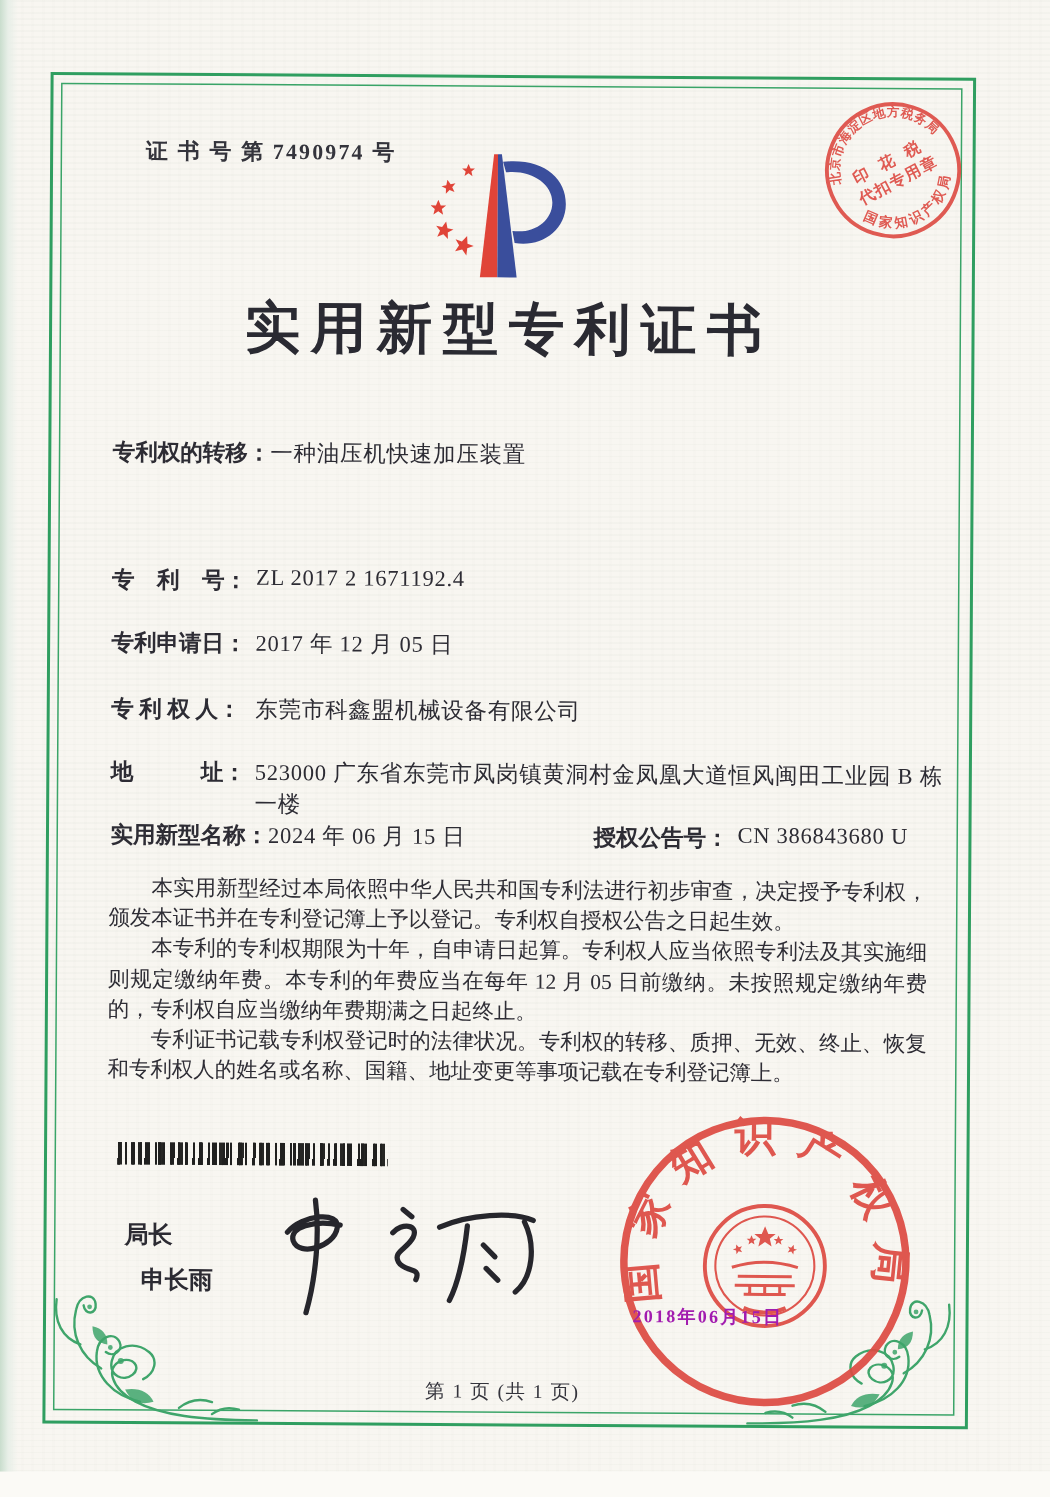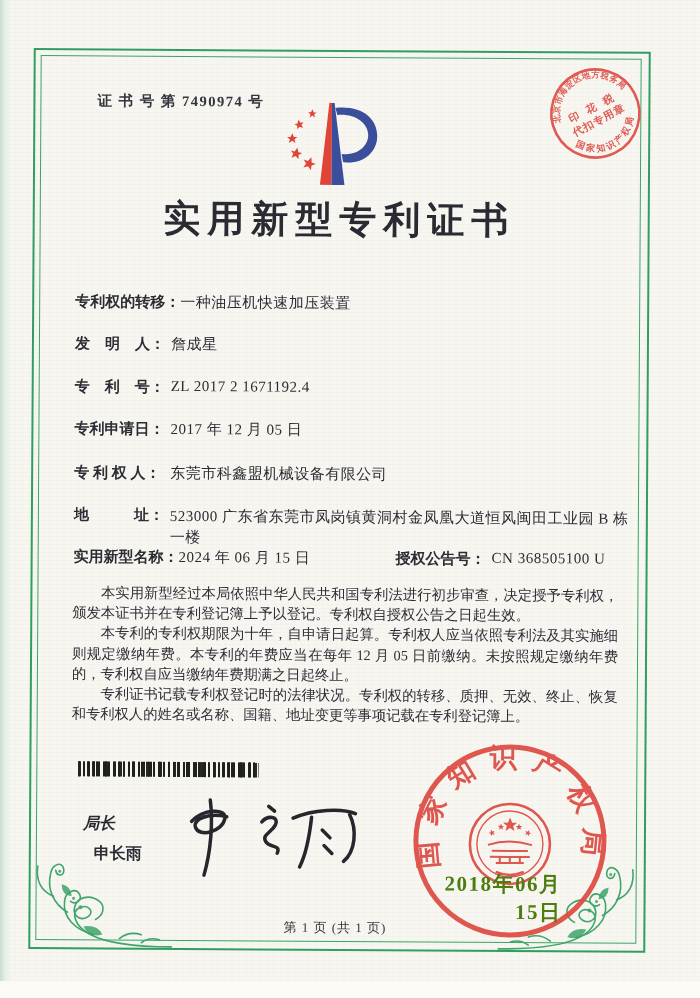--- a/index.html
+++ b/index.html
@@ -46,27 +46,27 @@
     line-height:20.2px;text-align:justify;color:#2e2d35;}
   .paras p{margin:0;text-indent:2em;}
 
   .barcode{position:absolute;left:80px;top:763px;width:180px;height:15px;
     background:
       repeating-linear-gradient(90deg,#20201f 0 1.5px,transparent 1.5px 5px),
       repeating-linear-gradient(90deg,#20201f 0 2px,transparent 2px 9px),
       repeating-linear-gradient(90deg,#262624 0 3px,transparent 3px 13.5px);
   }
 
-  .director-role{position:absolute;left:85px;top:815px;font-size:16px;font-weight:700;color:#2c2b33;font-style:italic;}
+  .director-role{position:absolute;left:85px;top:815px;font-size:16px;font-weight:700;color:#2c2b33;}
   .director-name{position:absolute;left:96px;top:845px;font-size:16px;font-weight:700;color:#2c2b33;}
   .signature{position:absolute;left:178px;top:793px;width:195px;height:88px;}
 
   .main-seal{position:absolute;left:412px;top:740px;width:200px;height:200px;opacity:0.92;}
-  .seal-date{position:absolute;left:424px;top:869px;width:140px;font-size:21px;font-weight:700;
-    letter-spacing:1.5px;color:#4d7c0f;text-align:right;}
+  .seal-date{position:absolute;left:424px;top:869px;width:140px;font-size:12px;font-weight:700;
+    letter-spacing:1.5px;color:#a21caf;}
 
   .footer{position:absolute;left:31px;top:919px;width:613px;text-align:center;
     font-size:13px;color:#34343c;letter-spacing:1px;}
 
   .corner{position:absolute;width:150px;height:96px;}
   .corner.left{left:26px;top:856px;}
   .corner.right{left:499px;top:856px;transform:scaleX(-1);}
 </style>
 </head>
 <body>
@@ -148,39 +148,36 @@
           <textPath href="#taxBot" startOffset="50%" text-anchor="middle">国家知识产权局</textPath>
         </text>
       </g>
     </svg>
 
     <h1 class="title">实用新型专利证书</h1>
 
     <div class="row" style="top:294px">
       <span class="lbl">专利权的转移：</span><span class="val">一种油压机快速加压装置</span>
     </div>
-    <div class="row" style="top:336px">
-      <span class="lbl">发　明　人：</span><span class="val">詹成星</span>
-    </div>
     <div class="row" style="top:379px">
       <span class="lbl">专　利　号：</span><span class="val">ZL 2017 2 1671192.4</span>
     </div>
     <div class="row" style="top:421px">
       <span class="lbl">专利申请日：</span><span class="val">2017 年 12 月 05 日</span>
     </div>
     <div class="row" style="top:465px">
       <span class="lbl">专 利 权 人：</span><span class="val">东莞市科鑫盟机械设备有限公司</span>
     </div>
     <div class="row" style="top:507px">
       <span class="lbl">地　　　址：</span><span class="val wrap">523000 广东省东莞市凤岗镇黄洞村金凤凰大道恒风闽田工业园 B 栋一楼</span>
     </div>
     <div class="row" style="top:549px;width:545px">
       <span class="lbl">实用新型名称：</span><span class="val">2024 年 06 月 15 日</span>
       <span class="pair-right">
-        <span class="lbl">授权公告号：</span><span class="val">CN 368505100 U</span>
+        <span class="lbl">授权公告号：</span><span class="val">CN 386843680 U</span>
       </span>
     </div>
 
     <div class="paras">
       <p>本实用新型经过本局依照中华人民共和国专利法进行初步审查，决定授予专利权，颁发本证书并在专利登记簿上予以登记。专利权自授权公告之日起生效。</p>
       <p>本专利的专利权期限为十年，自申请日起算。专利权人应当依照专利法及其实施细则规定缴纳年费。本专利的年费应当在每年 12 月 05 日前缴纳。未按照规定缴纳年费的，专利权自应当缴纳年费期满之日起终止。</p>
       <p>专利证书记载专利权登记时的法律状况。专利权的转移、质押、无效、终止、恢复和专利权人的姓名或名称、国籍、地址变更等事项记载在专利登记簿上。</p>
     </div>
 
     <div class="barcode"></div>

